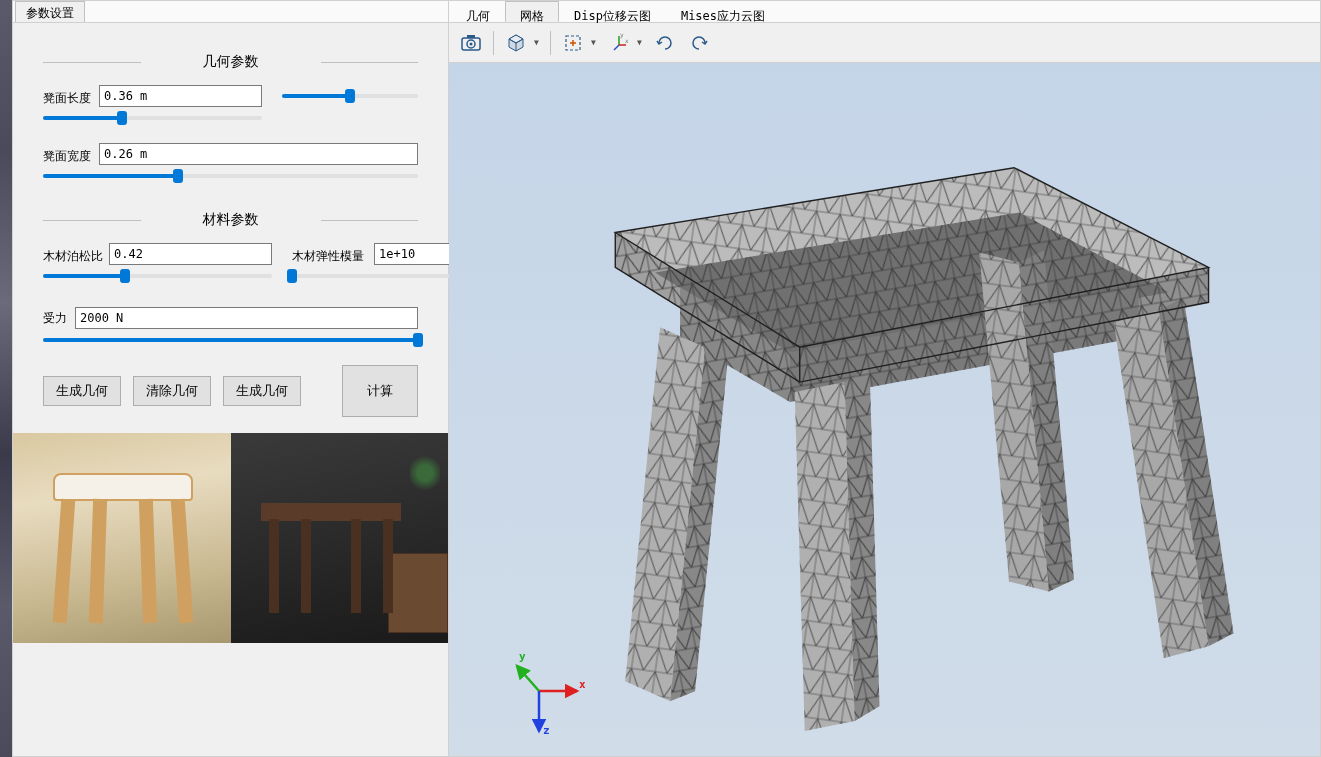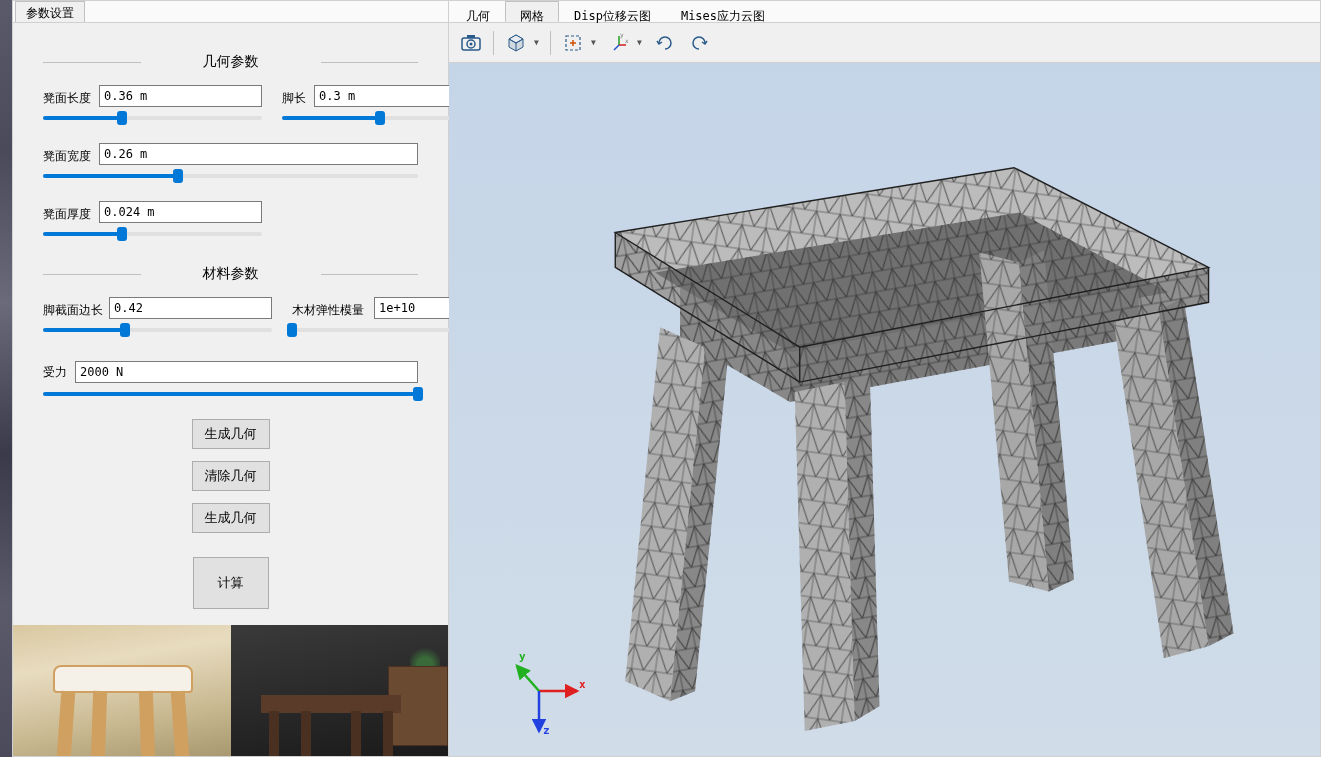--- a/index.html
+++ b/index.html
@@ -122,21 +122,20 @@
   margin-top: 10px;
 }
 .force-row .param-input {
   flex: 1;
 }
 .button-row {
   display: flex;
   gap: 12px;
   margin-top: 18px;
   align-items: center;
-  flex-direction: column;
 }
 .btn {
   padding: 5px 12px;
   border: 1px solid #adadad;
   background: #e1e1e1;
   cursor: pointer;
   font-size: 13px;
   font-family: inherit;
 }
 .images-row {
@@ -298,24 +297,20 @@
           <span class="param-label">凳面长度</span>
           <input class="param-input" value="0.36 m" style="">
         </div>
         <div class="slider-row">
           <div class="slider-track"></div>
             <div class="slider-fill" style="width:36%"></div>
             <div class="slider-thumb" style="left:36%"></div>
         </div>
       </div>
       <div class="param-group">
-        <div class="param-line">
-          <span class="param-label" style="width:28px">脚长</span>
-          <input class="param-input" value="0.3 m" style="">
-        </div>
         <div class="slider-row">
           <div class="slider-track"></div>
             <div class="slider-fill" style="width:50%"></div>
             <div class="slider-thumb" style="left:50%"></div>
         </div>
       </div>
     </div>
 
     <div class="param-row">
       <div class="param-group">
@@ -325,44 +320,33 @@
         </div>
         <div class="slider-row">
           <div class="slider-track"></div>
             <div class="slider-fill" style="width:36%"></div>
             <div class="slider-thumb" style="left:36%"></div>
         </div>
       </div>
     </div>
 
     <div class="param-row">
-      <div class="param-group">
-        <div class="param-line">
-          <span class="param-label">凳面厚度</span>
-          <input class="param-input" value="0.024 m" style="">
-        </div>
-        <div class="slider-row">
-          <div class="slider-track"></div>
-            <div class="slider-fill" style="width:36%"></div>
-            <div class="slider-thumb" style="left:36%"></div>
-        </div>
-      </div>
       <div class="param-group"></div>
     </div>
 
     <div class="section-header">
       <div class="line"></div>
       <div class="title">材料参数</div>
       <div class="line"></div>
     </div>
 
     <div class="param-row">
       <div class="param-group">
         <div class="param-line">
-          <span class="param-label" style="width:62px">脚截面边长</span>
+          <span class="param-label" style="width:62px">木材泊松比</span>
           <input class="param-input" value="0.42" style="">
         </div>
         <div class="slider-row">
           <div class="slider-track"></div>
             <div class="slider-fill" style="width:36%"></div>
             <div class="slider-thumb" style="left:36%"></div>
         </div>
       </div>
       <div class="param-group">
         <div class="param-line">

